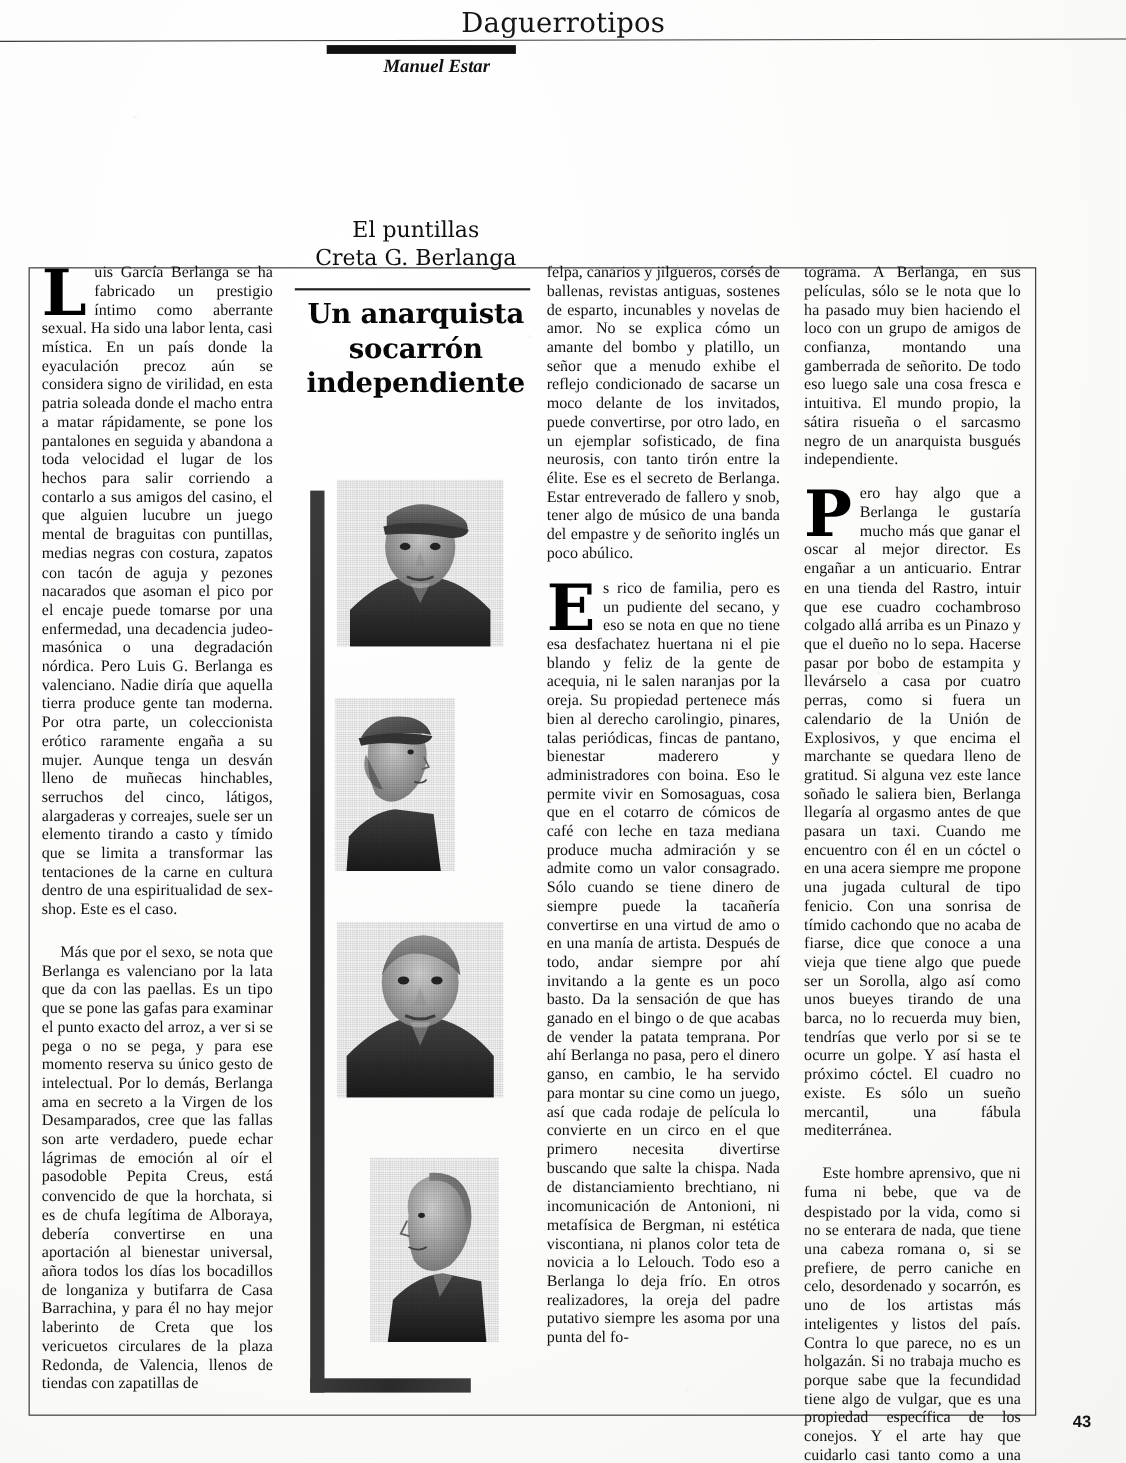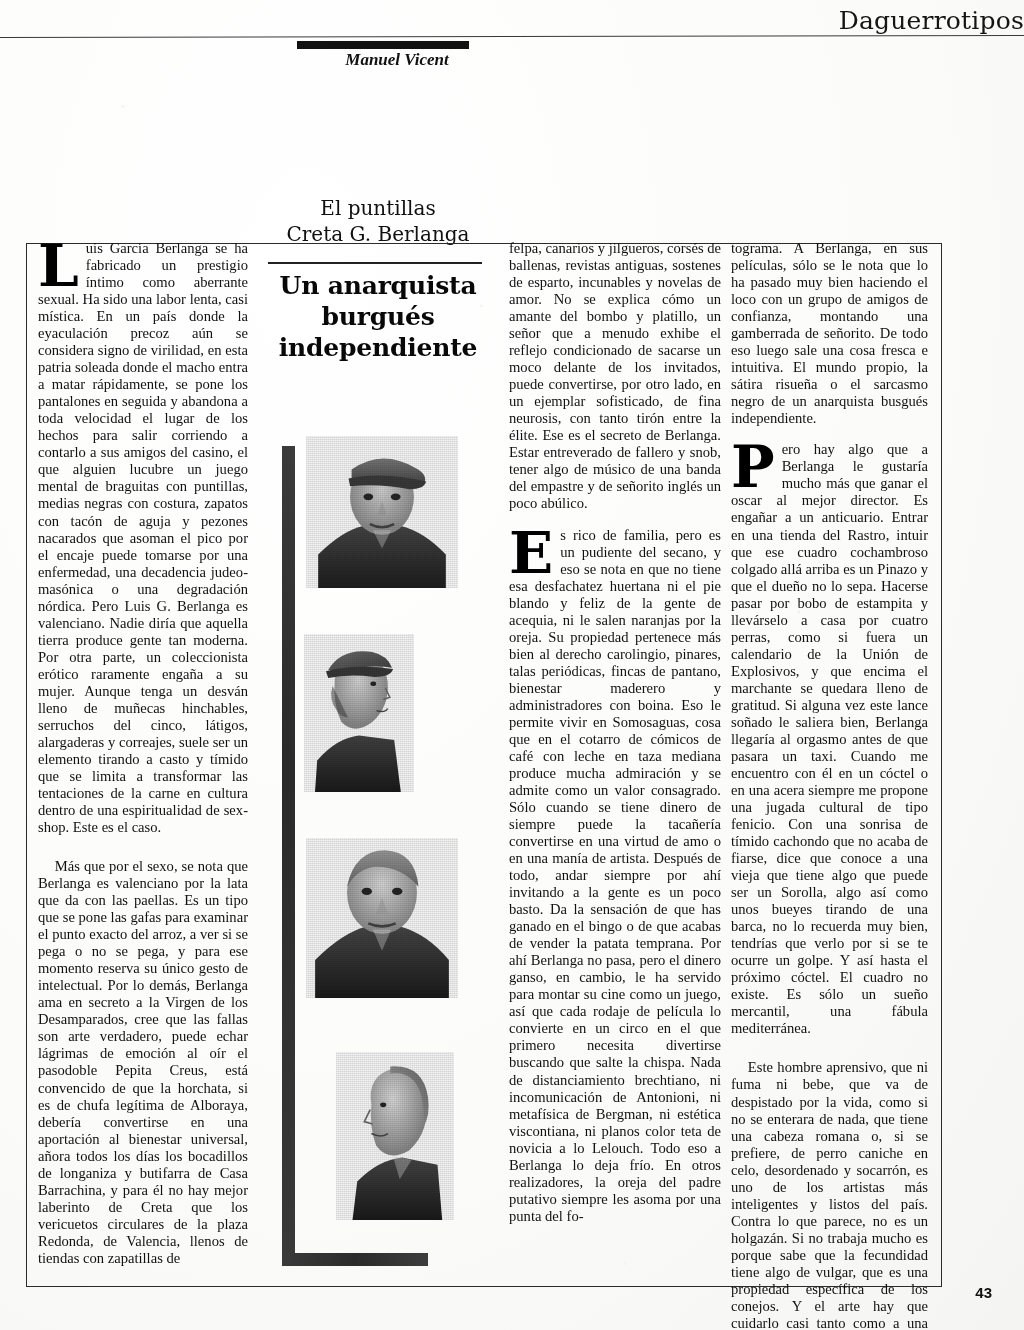--- a/index.html
+++ b/index.html
@@ -40,21 +40,21 @@
   
   .masthead {
     position: absolute;
     left: 0; right: 0; top: 0;
     height: 96px;
   }
   .masthead-title {
     position: absolute;
     left: 0; right: 0;
     top: 6px;
-    text-align: right;
+    text-align: center;
     font-family: "DejaVu Serif", serif;
     font-size: 25px;
     letter-spacing: .2px;
     color: #151515;
   }
   .masthead-rule {
     position: absolute;
     left: 0; right: 0;
     top: 36px;
     height: 1px;
@@ -138,21 +138,21 @@
     line-height: 1.168;
     text-align: justify;
     text-justify: inter-word;
     color: #111;
     hyphens: manual;
   }
   .col p { margin: 0; }
   .col p + p { text-indent: 1.15em; margin-top: 22px; }
 
   #col1 { left: 38px;  width: 210px; }
-  #col2 { left: 497px; width: 212px; margin-left: 12px; }
+  #col2 { left: 497px; width: 212px; }
   #col3 { left: 731px; width: 197px; }
 
   
   .dropcap::first-letter {
     float: left;
     font-family: "DejaVu Serif", serif;
     font-weight: bold;
     font-size: 58px;
     line-height: 0.79;
     padding: 4px 7px 0 0;
@@ -229,29 +229,29 @@
 </style>
 </head>
 <body>
 
 <div class="page">
 
   <div class="masthead">
     <div class="masthead-title">Daguerrotipos</div>
     <div class="masthead-rule"></div>
     <div class="masthead-bar"></div>
-    <div class="masthead-author">Manuel Vicent</div>
+    <div class="masthead-author">Manuel Estar</div>
   </div>
 
   <div class="deck">
     <div class="deck-line">El puntillas</div>
     <div class="deck-line">Creta G. Berlanga</div>
   </div>
   <div class="deck-rule"></div>
-  <div class="kicker">Un anarquista burgués independiente</div>
+  <div class="kicker">Un anarquista socarrón independiente</div>
 
   <div class="article-frame"></div>
 
   <div class="col" id="col1">
     <p class="dropcap">Luis García Berlanga se ha fabricado un prestigio íntimo como aberrante sexual. Ha sido una labor lenta, casi mística. En un país donde la eyaculación precoz aún se considera signo de virilidad, en esta patria soleada donde el macho entra a matar rápidamente, se pone los pantalones en seguida y abandona a toda velocidad el lugar de los hechos para salir corriendo a contarlo a sus amigos del casino, el que alguien lucubre un juego mental de braguitas con puntillas, medias negras con costura, zapatos con tacón de aguja y pezones nacarados que asoman el pico por el encaje puede tomarse por una enfermedad, una decadencia judeo-masónica o una degradación nórdica. Pero Luis G. Berlanga es valenciano. Nadie diría que aquella tierra produce gente tan moderna. Por otra parte, un coleccionista erótico raramente engaña a su mujer. Aunque tenga un desván lleno de muñecas hinchables, serruchos del cinco, látigos, alargaderas y correajes, suele ser un elemento tirando a casto y tímido que se limita a transformar las tentaciones de la carne en cultura dentro de una espiritualidad de sex-shop. Este es el caso.</p>
     <p>Más que por el sexo, se nota que Berlanga es valenciano por la lata que da con las paellas. Es un tipo que se pone las gafas para examinar el punto exacto del arroz, a ver si se pega o no se pega, y para ese momento reserva su único gesto de intelectual. Por lo demás, Berlanga ama en secreto a la Virgen de los Desamparados, cree que las fallas son arte verdadero, puede echar lágrimas de emoción al oír el pasodoble Pepita Creus, está convencido de que la horchata, si es de chufa legítima de Alboraya, debería convertirse en una aportación al bienestar universal, añora todos los días los bocadillos de longaniza y butifarra de Casa Barrachina, y para él no hay mejor laberinto de Creta que los vericuetos circulares de la plaza Redonda, de Valencia, llenos de tiendas con zapatillas de</p>
   </div>
 
   <div class="col" id="col2">
     <p>felpa, canarios y jilgueros, corsés de ballenas, revistas antiguas, sostenes de esparto, incunables y novelas de amor. No se explica cómo un amante del bombo y platillo, un señor que a menudo exhibe el reflejo condicionado de sacarse un moco delante de los invitados, puede convertirse, por otro lado, en un ejemplar sofisticado, de fina neurosis, con tanto tirón entre la élite. Ese es el secreto de Berlanga. Estar entreverado de fallero y snob, tener algo de músico de una banda del empastre y de señorito inglés un poco abúlico.</p>

